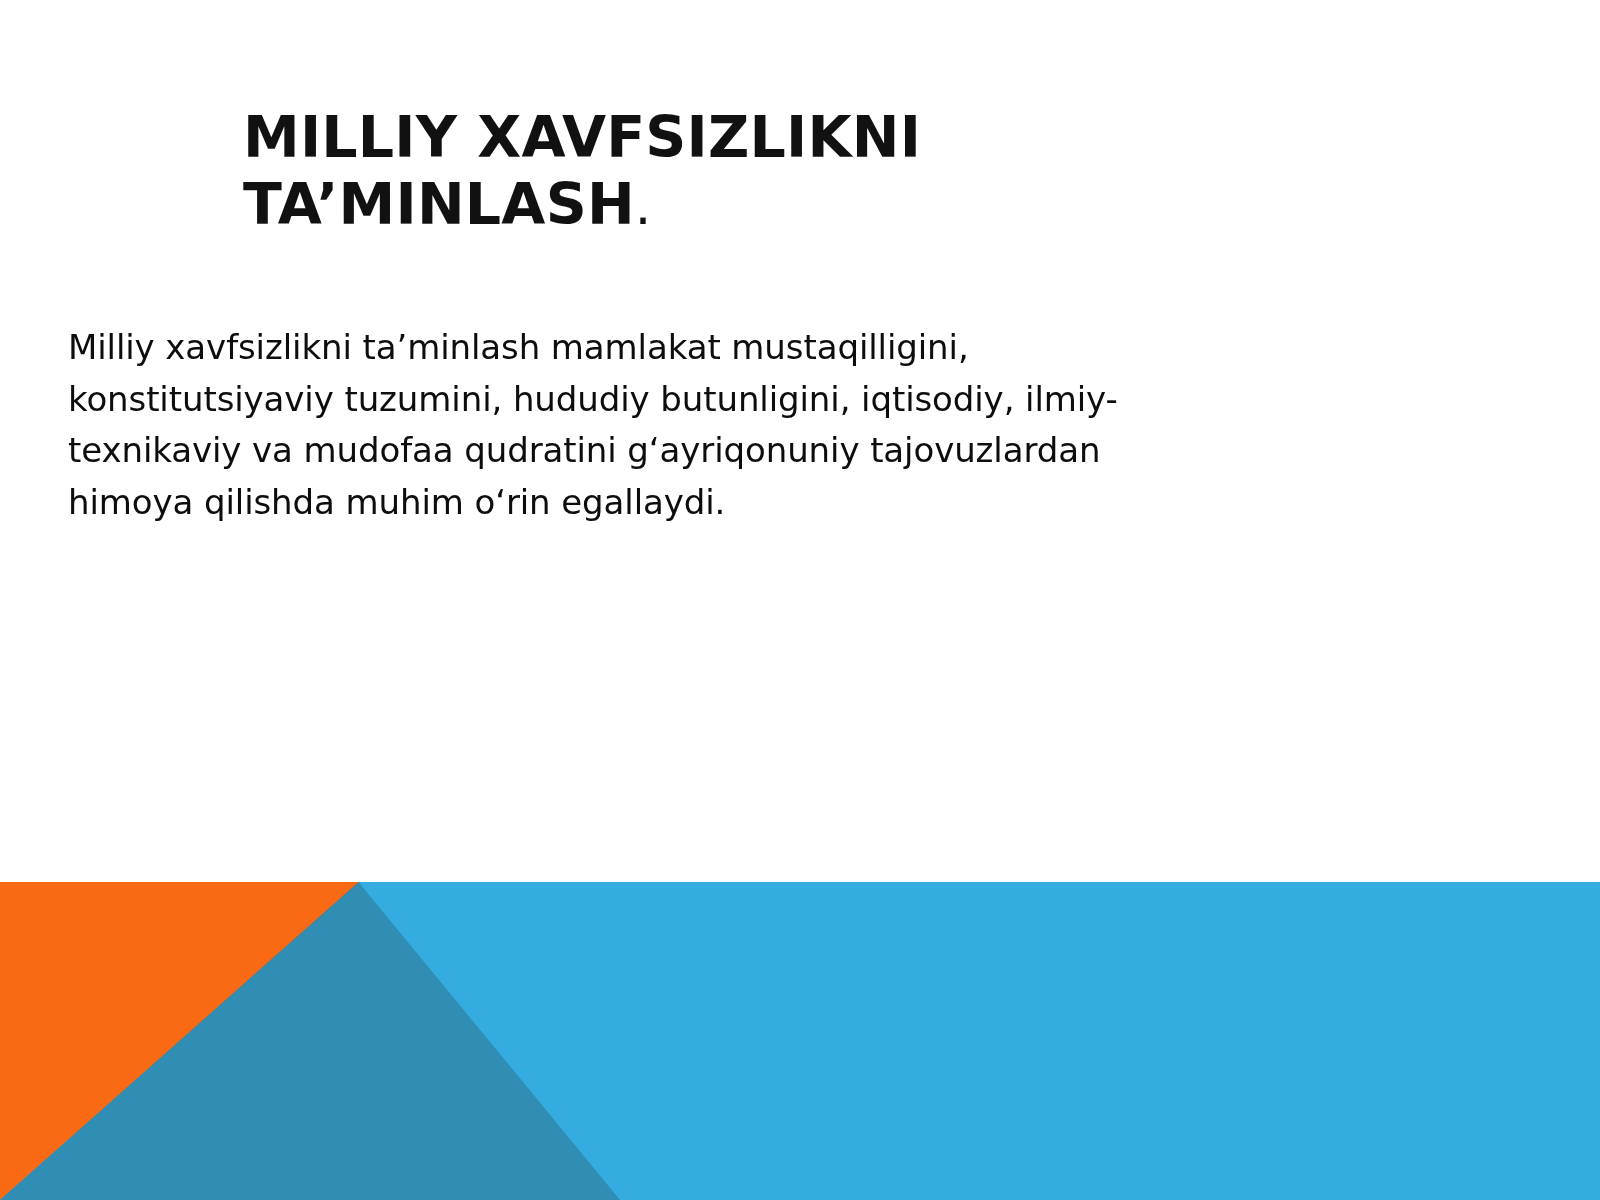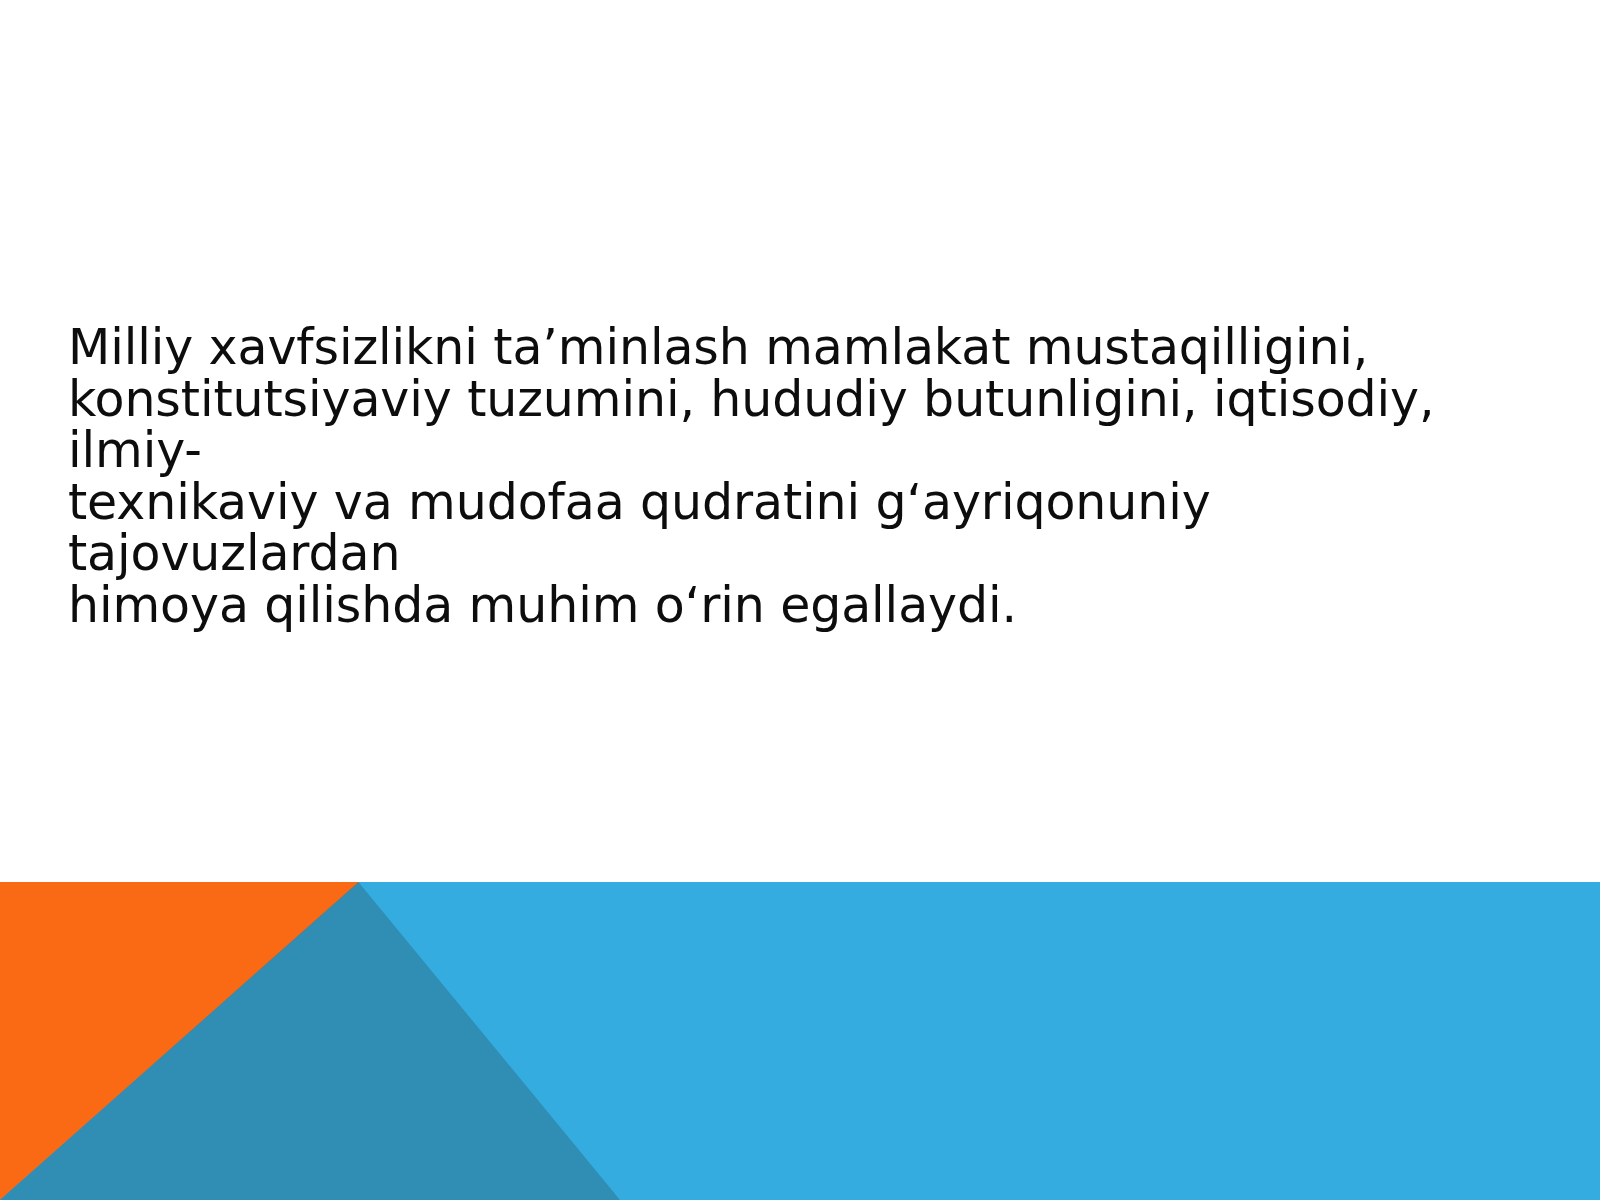--- a/index.html
+++ b/index.html
@@ -48,21 +48,21 @@
   
   #body-block {
     position: absolute;
     left: 68px;
     top: 322px;
     width: 1470px;
   }
   .body-para {
     margin: 0;
     font-family: "DejaVu Sans", "Liberation Sans", sans-serif;
-    font-size: 49px;
+    font-size: 34px;
     font-weight: normal;
     line-height: 51.5px;
     color: #0d0d0d;
     white-space: pre-line;
     letter-spacing: -0.1px;
   }
   #para-2 { margin-top: 0px; }
 
   
   #deco-band {
@@ -96,20 +96,24 @@
     background: #2f86a8;
     opacity: 0.82;
     clip-path: polygon(57.8% 0, 100% 100%, 0 100%);
   }
 </style>
 </head>
 <body>
 
 <div id="slide">
 
+  <div id="title-block">
+    <h1 id="slide-title"><span>MILLIY XAVFSIZLIKNI
+TA’MINLASH</span><span id="title-period">.</span></h1>
+  </div>
 
   <div id="body-block">
     <p class="body-para" id="para-1">  Milliy xavfsizlikni ta’minlash mamlakat mustaqilligini,
 konstitutsiyaviy tuzumini, hududiy butunligini, iqtisodiy, ilmiy-
 texnikaviy va mudofaa qudratini g‘ayriqonuniy tajovuzlardan
 himoya  qilishda muhim o‘rin egallaydi.</p>
   </div>
 
   <div id="deco-band">
     <div id="deco-blue"></div>

